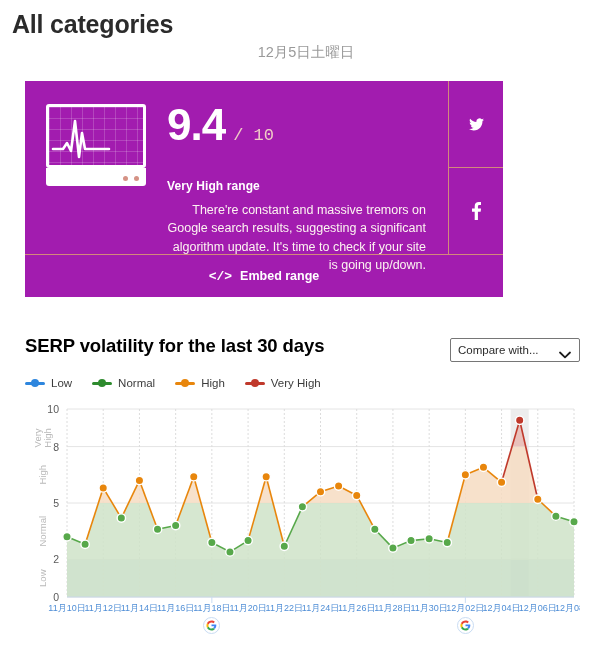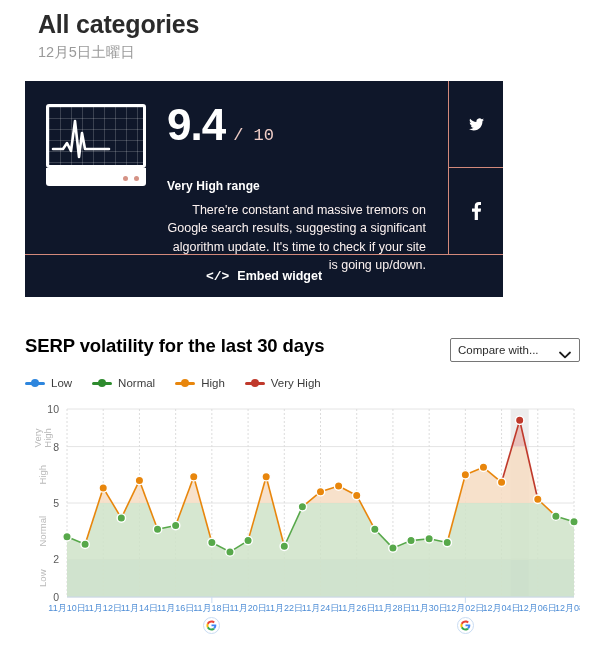--- a/index.html
+++ b/index.html
@@ -7,34 +7,34 @@
     margin: 0; padding: 0;
     width: 600px; height: 659px;
     background: #ffffff;
     font-family: "Liberation Sans", "DejaVu Sans", sans-serif;
     color: #333;
     overflow: hidden;
   }
   .page { width: 600px; height: 659px; position: relative; }
 
   
-  .page-header { padding: 10px 0 0 38px; }
+  .page-header { padding: 10px 0 0 12px; }
   .page-title {
     font-size: 25px; font-weight: bold; color: #2b2b2b;
     letter-spacing: -0.2px; line-height: 1.15; margin: 0;
   }
   .page-subtitle {
-    font-size: 14.5px; color: #9a9a9a; margin-top: 5px; line-height: 1.2;
+    font-size: 14.5px; color: #9a9a9a; margin-top: 5px; line-height: 1.2; text-align: center;
   }
 
   
   .banner {
     position: absolute; left: 25px; top: 81px;
     width: 478px; height: 216px;
-    background: #0f172a;
+    background: #a21caf;
     color: #fff;
   }
   .banner-main { display: flex; height: 173px; }
   .banner-left {
     width: 142px; flex: 0 0 142px;
     display: flex; align-items: flex-start; justify-content: center;
     padding-top: 23px;
   }
   .monitor { width: 100px; height: 82px; position: relative; }
   .monitor-screen {
@@ -180,21 +180,21 @@
             <svg width="9" height="18" viewBox="0 0 10 20" aria-hidden="true">
               <path fill="#ffffff" d="M6.6 20v-9.1h3l.5-3.6H6.6V5c0-1 .3-1.7 1.8-1.7h1.9V.1C9.9.1 8.8 0 7.5 0 4.8 0 3 1.6 3 4.6v2.7H0v3.6h3V20h3.6z"></path>
             </svg>
           </span>
         </div>
       </div>
     </div>
 
     <div class="banner-embed">
       <span class="embed-code">&lt;/&gt;</span>
-      <span class="embed-label">Embed widget</span>
+      <span class="embed-label">Embed range</span>
     </div>
   </div>
 
   <div class="chart-card">
     <div class="chart-head">
       <div class="chart-title">SERP volatility for the last 30 days</div>
       <div class="select-wrap">
         <select class="compare-select">
           <option>Compare with...</option>
         </select>

